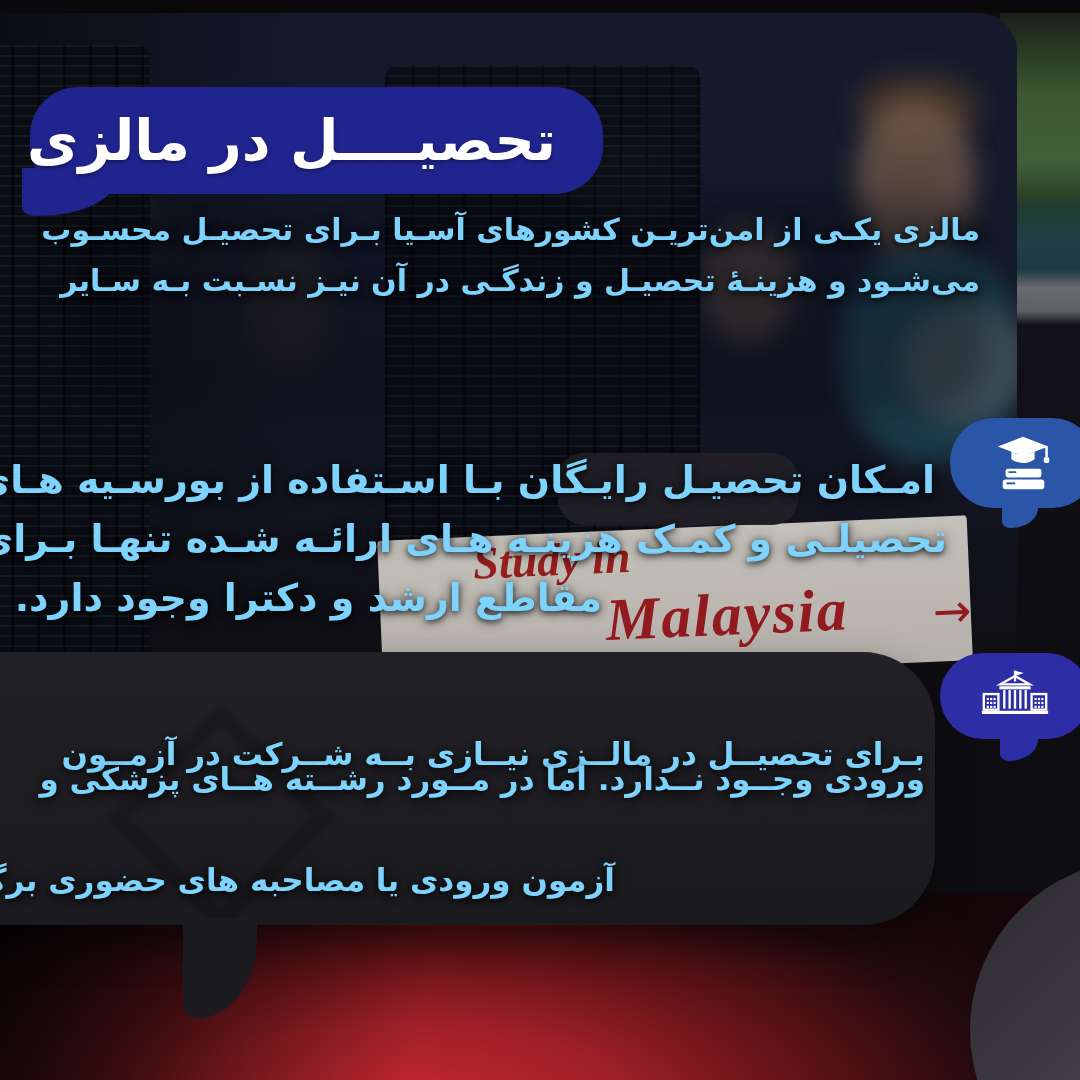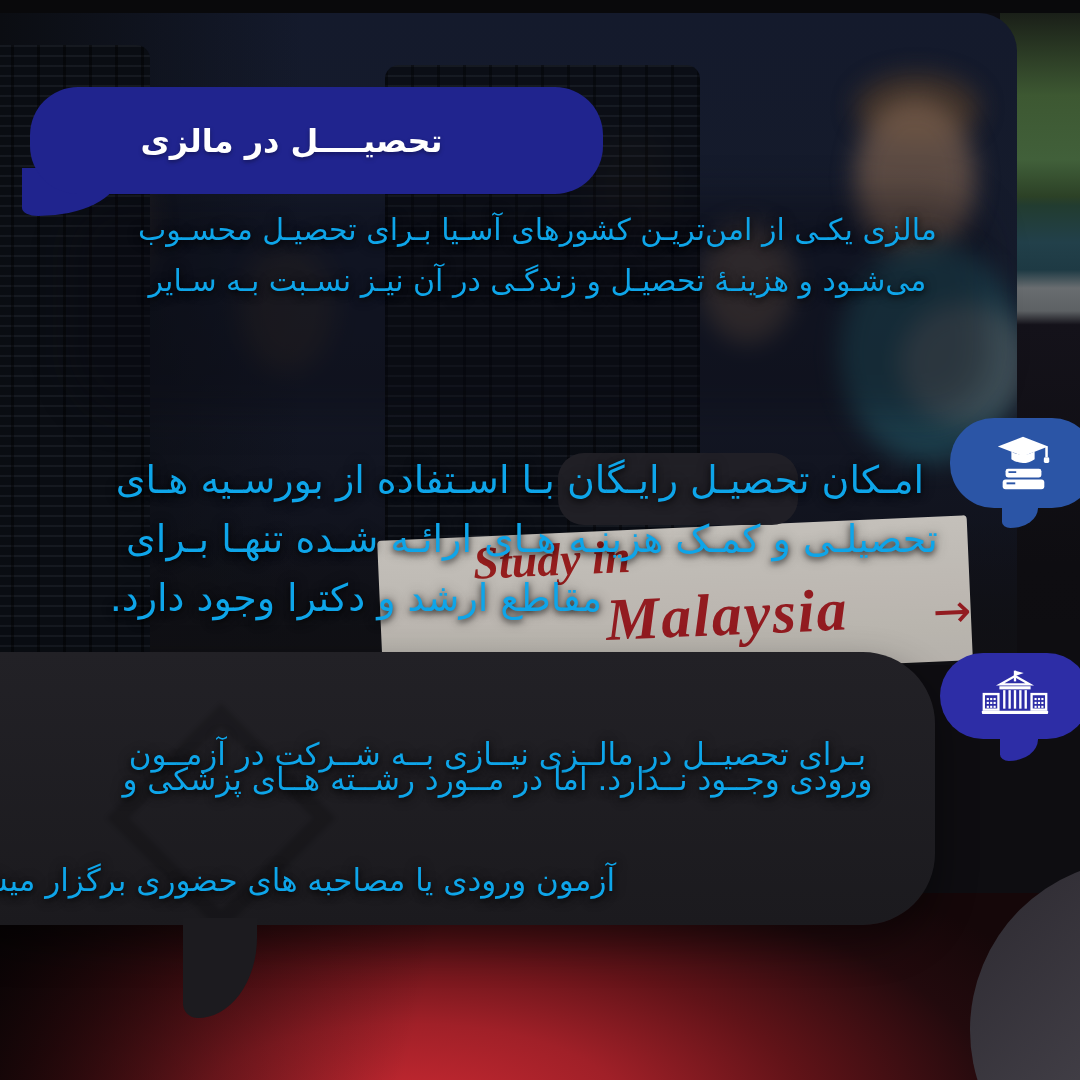--- a/index.html
+++ b/index.html
@@ -52,25 +52,25 @@
   .dark-label{left:558px;top:453px;width:240px;height:72px;border-radius:26px;
     background:rgba(33,32,38,.96);z-index:5;}
   .para1-shade{left:70px;top:195px;width:920px;height:220px;border-radius:60px;
     background:rgba(8,10,18,.35);filter:blur(18px);z-index:4;}
 
   
   .title-tail{left:22px;top:168px;width:96px;height:48px;background:#20248e;
     border-radius:0 0 100% 20%;z-index:7;}
   .title-bubble{left:30px;top:87px;width:573px;height:107px;border-radius:48px;
     background:#20248e;z-index:8;display:flex;align-items:center;justify-content:center;}
-  .title-text{color:#fff;font-size:32px;font-weight:bold;padding-left:10px;padding-right:60px;
+  .title-text{color:#fff;font-size:56px;font-weight:bold;padding-left:10px;padding-right:60px;
     text-shadow:0 2px 4px rgba(0,0,0,.35);white-space:nowrap;}
 
   
-  .ln{color:#0ea5e9;font-weight:normal;text-align:center;white-space:nowrap;z-index:8;
+  .ln{color:#7dd3fc;font-weight:bold;text-align:center;white-space:nowrap;z-index:8;
     text-shadow:0 2px 6px rgba(0,0,0,.75),0 0 14px rgba(0,0,0,.45);}
   .p1{font-size:30px;}
   .p2{font-size:38px;}
   .p3{font-size:31px;}
 
   
   .red-bottom{left:0;top:893px;width:1080px;height:187px;z-index:5;
     background:
       linear-gradient(105deg,rgba(5,3,4,.9) 0%,rgba(5,3,4,0) 40%),
       radial-gradient(ellipse 720px 300px at 38% 118%,#c92932 0%,#a02028 30%,#611318 55%,#220a0d 82%,#150709 100%);}

